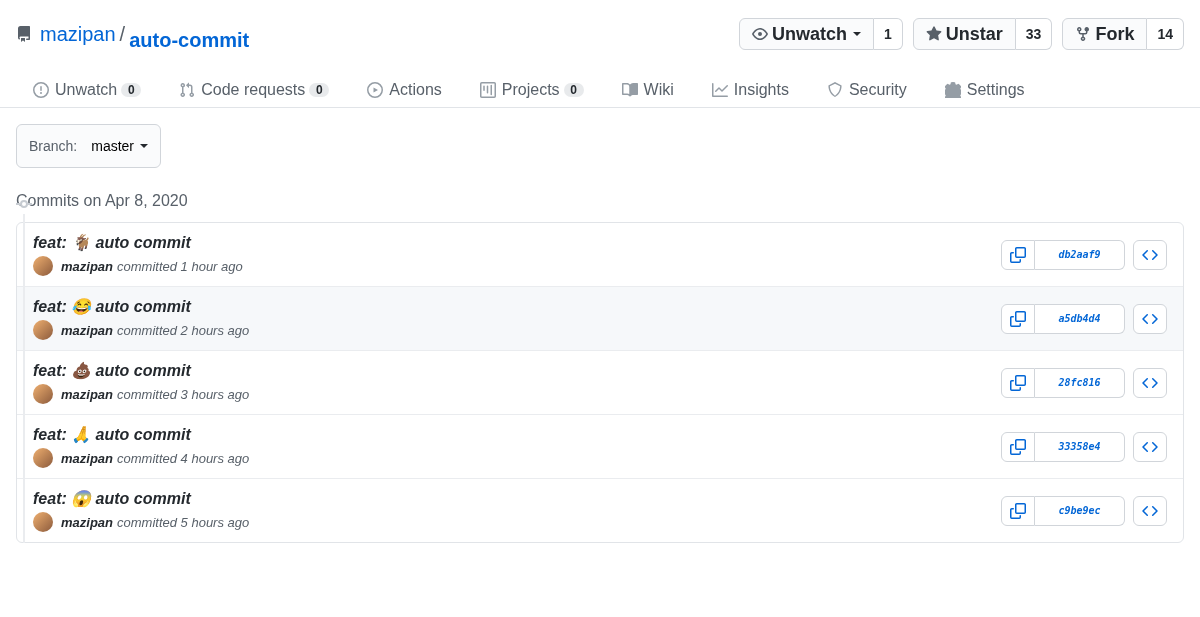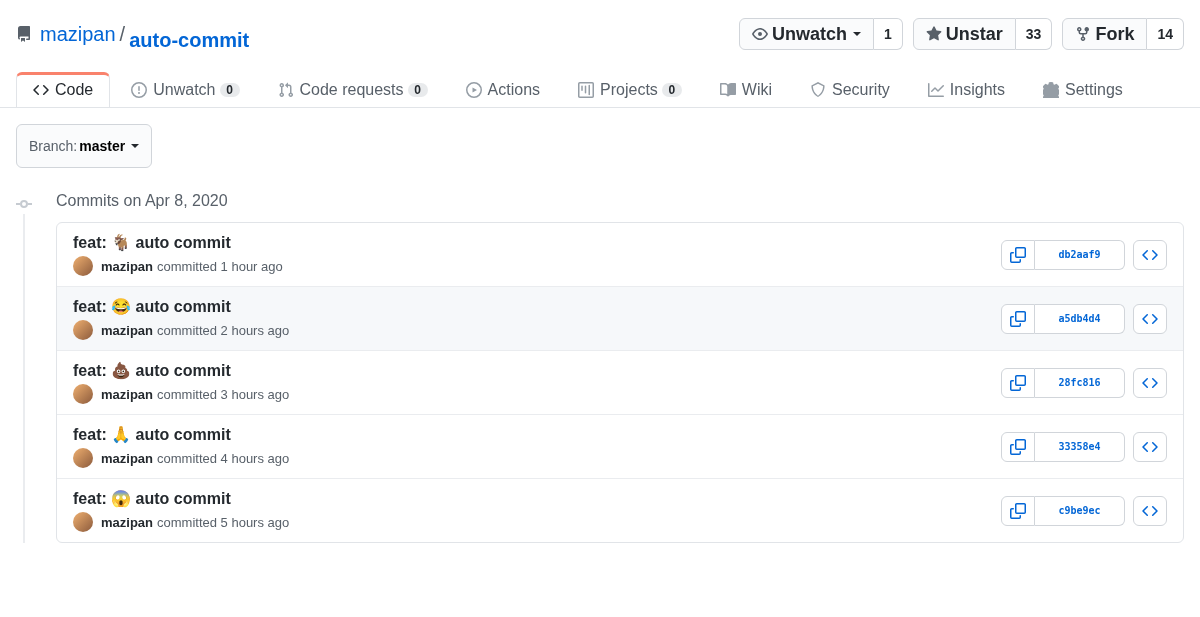--- a/index.html
+++ b/index.html
@@ -24,30 +24,30 @@
     .tabnav-tabs { display: flex; gap: 4px; }
     .tabnav-tab { display: inline-flex; align-items: center; padding: 8px 16px; border: 1px solid transparent; border-bottom: none; border-radius: 6px 6px 0 0; color: #586069; font-size: 16px; cursor: pointer; white-space: nowrap; }
     .tabnav-tab svg { fill: #959da5; margin-right: 6px; }
     .tabnav-tab.selected { color: #24292e; background: #fff; border-color: #e1e4e8; border-top: 3px solid #f9826c; padding-top: 6px; }
     .tabnav-tab.selected svg { fill: #24292e; }
     .counter { background: #d1d5da80; color: #24292e; border-radius: 20px; padding: 0 6px; margin-left: 4px; font-size: 12px; font-weight: 600; min-width: 20px; text-align: center; }
     
     .main { padding: 16px; }
     .branch-select { display: inline-flex; align-items: center; height: 44px; padding: 0 12px; background: #fafbfc; border: 1px solid #d1d5da; border-radius: 6px; font-size: 14px; cursor: pointer; }
     .branch-select .label { color: #586069; }
-    .branch-select .name { font-weight: 700; margin-left: 2px; }
+    .branch-select .name { font-weight: 400; margin-left: 14px; }
     
     .timeline { margin-top: 24px; position: relative; }
     .timeline-marker { position: absolute; left: 0; top: 4px; }
     .timeline-marker svg { fill: #c6cbd1; }
     .timeline-line { position: absolute; left: 7px; top: 22px; bottom: 0; width: 2px; background: #eaecef; }
-    .commits-group { margin-left: 40px; }
+    .commits-group { }
     .commits-date { font-size: 16px; color: #586069; margin-bottom: 12px; }
     .commits-list { border: 1px solid #e1e4e8; border-radius: 6px; overflow: hidden; }
-    .commit { display: flex; align-items: center; padding: 10px 16px; border-top: 1px solid #eaecef; }
+    .commit { display: flex; align-items: center; padding: 10px 16px; border-top: 1px solid #eaecef; font-style: italic; }
     .commit:first-child { border-top: none; }
     .commit:nth-child(2) { background: #f6f8fa; }
     .commit-details { flex: 1; }
     .commit-title { font-size: 16px; font-weight: 600; color: #24292e; margin-bottom: 4px; }
     .commit-meta { display: flex; align-items: center; font-size: 13px; color: #586069; }
     .avatar { width: 20px; height: 20px; border-radius: 50%; background: linear-gradient(135deg, #f0b070, #8b5a3c); margin-right: 8px; flex-shrink: 0; }
     .commit-meta .author { font-weight: 600; color: #24292e; margin-right: 4px; }
     .commit-actions { display: flex; gap: 8px; }
     .btn-sm { display: inline-flex; align-items: center; justify-content: center; height: 30px; padding: 0 10px; background: #fff; border: 1px solid #d1d5da; border-radius: 6px; font-family: SFMono-Regular, Consolas, Menlo, monospace; font-size: 10px; font-weight: 600; color: #0366d6; cursor: pointer; }
     .btn-sm svg { fill: #0366d6; }
@@ -96,26 +96,20 @@
           </svg>
         <span>Fork</span>
       </button>
       <a class="count">14</a>
     </div>
   </div>
 </div>
 
 <nav class="tabnav">
   <div class="tabnav-tabs">
-    <a class="tabnav-tab selected">
-      <svg width="16" height="16" viewBox="0 0 16 16">
-          <path d="M4.72 3.22a.75.75 0 011.06 1.06L2.06 8l3.72 3.72a.75.75 0 11-1.06 1.06L.47 8.53a.75.75 0 010-1.06l4.25-4.25zm6.56 0a.75.75 0 10-1.06 1.06L13.94 8l-3.72 3.72a.75.75 0 101.06 1.06l4.25-4.25a.75.75 0 000-1.06l-4.25-4.25z"></path>
-        </svg>
-      <span>Code</span>
-    </a>
     <a class="tabnav-tab">
       <svg width="16" height="16" viewBox="0 0 16 16">
           <path d="M8 0a8 8 0 100 16A8 8 0 008 0zM1.5 8a6.5 6.5 0 1113 0 6.5 6.5 0 01-13 0zm7.25-3.25v3.5a.75.75 0 01-1.5 0v-3.5a.75.75 0 011.5 0zM8 12a1 1 0 100-2 1 1 0 000 2z"></path>
         </svg>
       <span>Unwatch</span>
       <span class="counter">0</span>
     </a>
     <a class="tabnav-tab">
       <svg width="16" height="16" viewBox="0 0 16 16">
           <path d="M7.177 3.073L9.573.677A.25.25 0 0110 .854v4.792a.25.25 0 01-.427.177L7.177 3.427a.25.25 0 010-.354zM3.75 2.5a.75.75 0 100 1.5.75.75 0 000-1.5zm-2.25.75a2.25 2.25 0 113 2.122v5.256a2.251 2.251 0 11-1.5 0V5.372A2.25 2.25 0 011.5 3.25zM11 2.5h-1V4h1a1 1 0 011 1v5.628a2.251 2.251 0 101.5 0V5A2.5 2.5 0 0011 2.5zm1 10.25a.75.75 0 111.5 0 .75.75 0 01-1.5 0zM3.75 12a.75.75 0 100 1.5.75.75 0 000-1.5z"></path>
@@ -137,29 +131,29 @@
       <span class="counter">0</span>
     </a>
     <a class="tabnav-tab">
       <svg width="16" height="16" viewBox="0 0 16 16">
           <path d="M0 1.75A.75.75 0 01.75 1h4.253c1.227 0 2.317.59 3 1.501A3.744 3.744 0 0111.006 1h4.245a.75.75 0 01.75.75v10.5a.75.75 0 01-.75.75h-4.507a2.25 2.25 0 00-1.591.659l-.622.621a.75.75 0 01-1.06 0l-.622-.621A2.25 2.25 0 005.258 13H.75a.75.75 0 01-.75-.75V1.75zm8.755 3a2.25 2.25 0 012.25-2.25H14.5v9h-3.757c-.71 0-1.4.201-1.992.572l.004-7.322zm-1.504 7.324l.004-5.073-.002-2.253A2.25 2.25 0 005.003 2.5H1.5v9h3.757a3.75 3.75 0 011.994.574z"></path>
         </svg>
       <span>Wiki</span>
     </a>
     <a class="tabnav-tab">
       <svg width="16" height="16" viewBox="0 0 16 16">
+          <path d="M1.5 1.75a.75.75 0 00-1.5 0v12.5c0 .414.336.75.75.75h14.5a.75.75 0 000-1.5H1.5V1.75zm14.28 2.53a.75.75 0 00-1.06-1.06L10 7.94 7.53 5.47a.75.75 0 00-1.06 0L3.22 8.72a.75.75 0 001.06 1.06L7 7.06l2.47 2.47a.75.75 0 001.06 0l5.25-5.25z"></path>
+        </svg>
+      <span>Insights</span>
+    </a>
+    <a class="tabnav-tab">
+      <svg width="16" height="16" viewBox="0 0 16 16">
           <path d="M8 0l6.61 3.41c-.1 5.3-2.3 9.13-6.61 11.59C3.69 12.54 1.49 8.71 1.39 3.41L8 0zm0 1.67L2.87 4.3c.26 4.2 1.96 7.32 5.13 9.35 3.17-2.03 4.87-5.15 5.13-9.35L8 1.67z"></path>
         </svg>
       <span>Security</span>
-    </a>
-    <a class="tabnav-tab">
-      <svg width="16" height="16" viewBox="0 0 16 16">
-          <path d="M1.5 1.75a.75.75 0 00-1.5 0v12.5c0 .414.336.75.75.75h14.5a.75.75 0 000-1.5H1.5V1.75zm14.28 2.53a.75.75 0 00-1.06-1.06L10 7.94 7.53 5.47a.75.75 0 00-1.06 0L3.22 8.72a.75.75 0 001.06 1.06L7 7.06l2.47 2.47a.75.75 0 001.06 0l5.25-5.25z"></path>
-        </svg>
-      <span>Insights</span>
     </a>
     <a class="tabnav-tab">
       <svg width="16" height="16" viewBox="0 0 16 16">
           <path d="M8 0a8.2 8.2 0 011.701.18.75.75 0 01.582.649l.17 1.527a6.6 6.6 0 011.122.466l1.281-.85a.75.75 0 01.851.02 8.3 8.3 0 012.4 2.4.75.75 0 01.02.852l-.851 1.28c.201.362.357.737.466 1.123l1.527.17a.75.75 0 01.649.581 8.2 8.2 0 010 3.403.75.75 0 01-.649.582l-1.527.17a6.6 6.6 0 01-.466 1.122l.85 1.281a.75.75 0 01-.02.851 8.3 8.3 0 01-2.4 2.4.75.75 0 01-.851.02l-1.28-.851a6.6 6.6 0 01-1.123.466l-.17 1.527a.75.75 0 01-.581.649 8.2 8.2 0 01-3.403 0 .75.75 0 01-.582-.649l-.17-1.527a6.6 6.6 0 01-1.122-.466l-1.281.85a.75.75 0 01-.851-.02 8.3 8.3 0 01-2.4-2.4.75.75 0 01-.02-.851l.851-1.28a6.6 6.6 0 01-.466-1.123l-1.527-.17a.75.75 0 01-.649-.581 8.2 8.2 0 010-3.403.75.75 0 01.649-.582l1.527-.17a6.6 6.6 0 01.466-1.122l-.85-1.281a.75.75 0 01.02-.851 8.3 8.3 0 012.4-2.4.75.75 0 01.852-.02l1.28.851a6.6 6.6 0 011.123-.466l.17-1.527a.75.75 0 01.581-.649A8.2 8.2 0 018 0zm2 8a2 2 0 11-4 0 2 2 0 014 0z"></path>
         </svg>
       <span>Settings</span>
     </a>
   </div>
 </nav>
 

